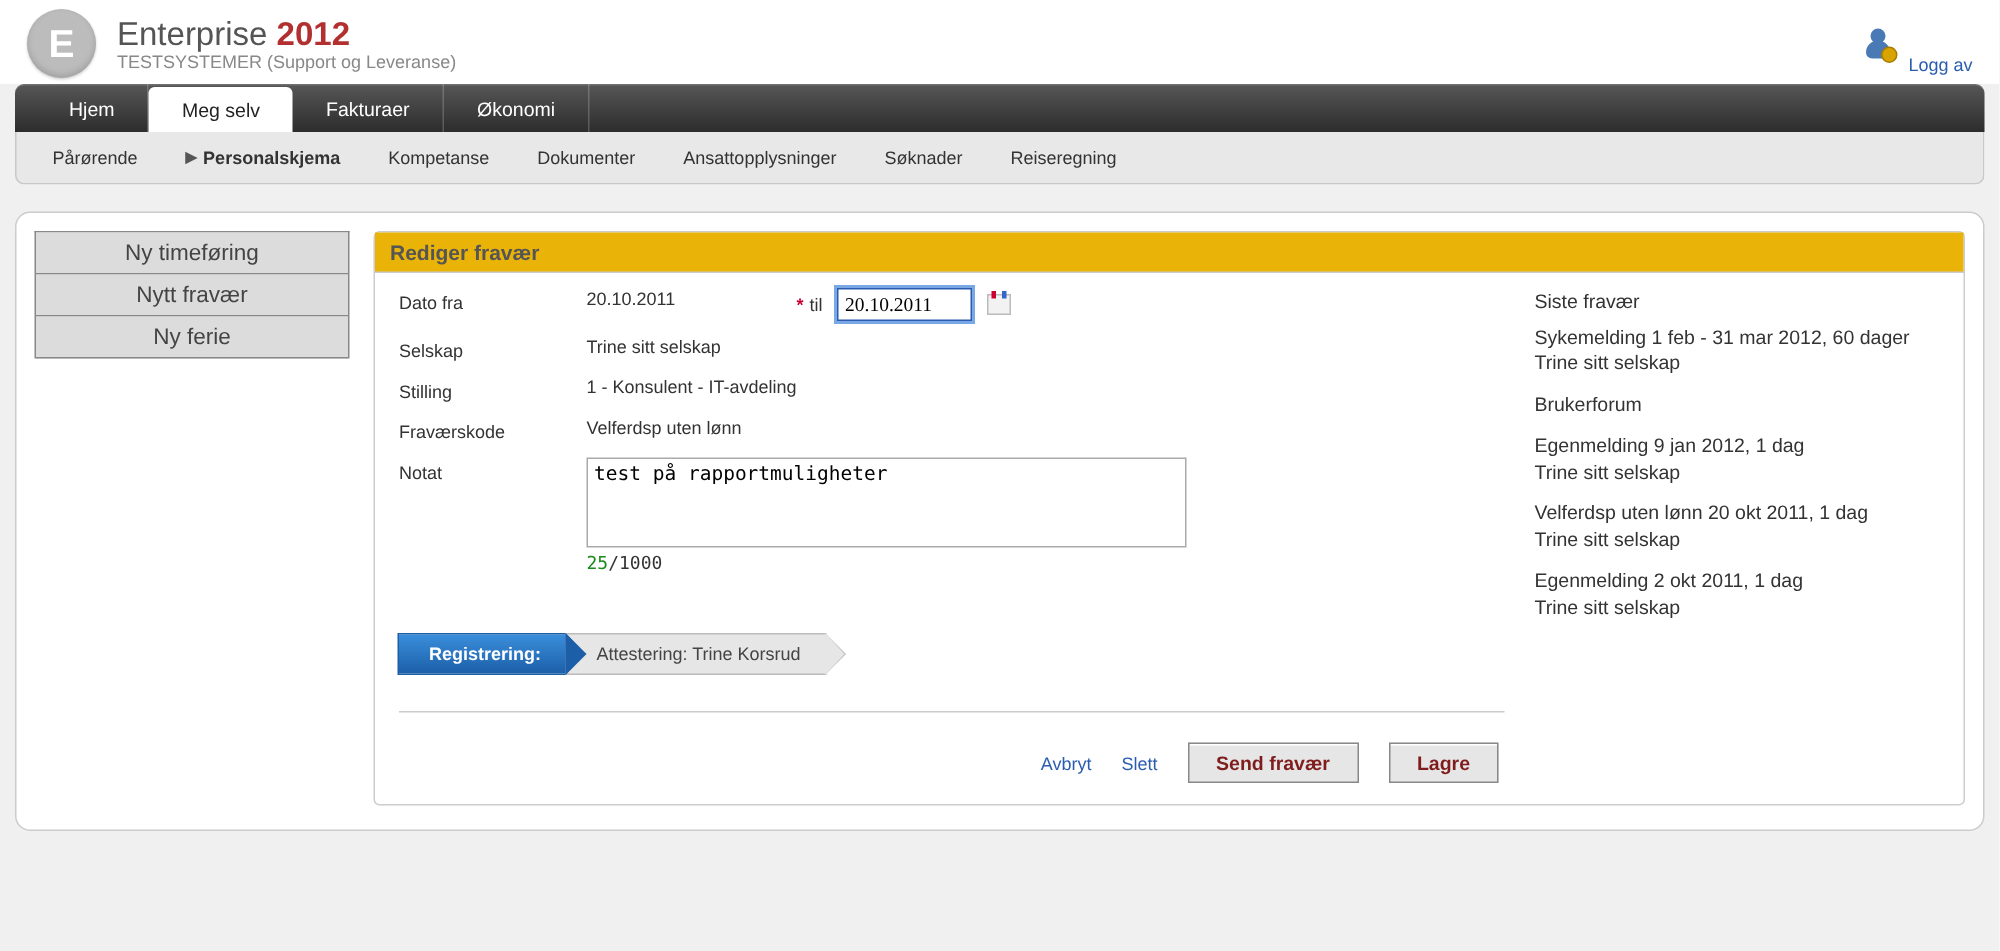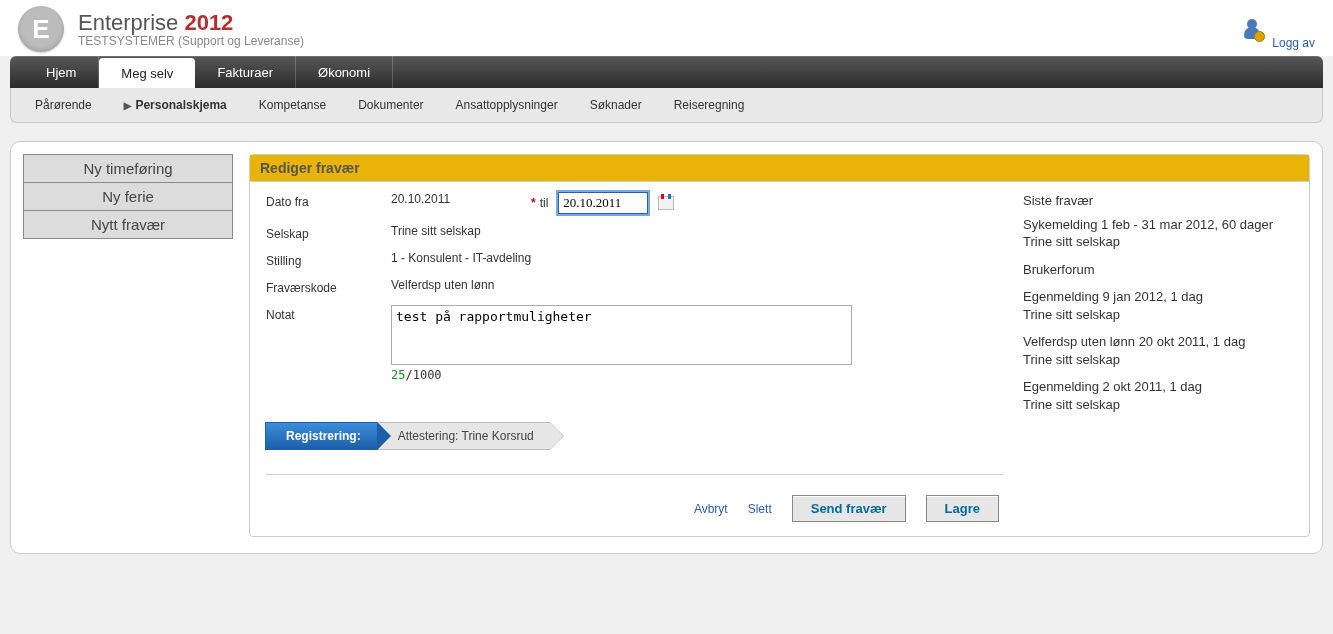--- a/index.html
+++ b/index.html
@@ -111,21 +111,21 @@
   .req { color:#c03; font-weight:bold; margin-right:4px;}
   .tilwrap { display:flex; align-items:center; gap:10px; }
   .dateinput {
     border:1px solid #2a5db0; padding:2px 4px; width:90px;
     font-family: Verdana; font-size:13px; outline:2px solid #7aa8e6; outline-offset:0;
   }
   .calicon { width:16px; height:14px; background:#f2f2f2; border:1px solid #bbb; position:relative; }
   .calicon::before { content:''; position:absolute; top:-3px; left:2px; width:3px; height:5px; background:#c03; }
   .calicon::after  { content:''; position:absolute; top:-3px; right:2px; width:3px; height:5px; background:#36c; }
   textarea.note {
-    width:461px; height:60px; border:1px solid #aaa; font-family:monospace; font-size:13px;
+    width:400px; height:60px; border:1px solid #aaa; font-family:monospace; font-size:13px;
     resize:none; padding:3px 4px; overflow-y:scroll;
   }
   .counter { font-family:monospace; font-size:12px; }
   .counter .cur { color:#1a8a1a; }
   
   .history { width:270px; font-size:13px; color:#333; line-height:1.35; }
   .history .htitle { margin-bottom:6px; }
   .hentry { margin-bottom:10px; }
   
   .wf { margin: 30px 0 14px; display:flex; }
@@ -147,21 +147,21 @@
   .wfstep.active { background: linear-gradient(#3a8edb,#1c5fa8); color:#fff; border-color:#1c5fa8; }
   .wfstep.active::after { border-left-color:#1c5fa8; }
   .wfstep.active::before { border-left-color:#1c5fa8; }
   .wfstep.active b { font-weight:bold; }
   
   .hr { border-top:1px solid #ccc; margin: 0 0 10px; }
   .footbtns { display:flex; justify-content:flex-end; gap:20px; align-items:center; padding-right:4px;}
   .linkbtn { color:#2a5db0; cursor:pointer; }
   .btn {
     background:#e6e6e6; border:1px solid #888; padding:5px 18px; font-size:13px;
-    font-weight:bold; color:#0369a1; cursor:pointer; box-shadow: inset 0 1px 0 #fff;
+    font-weight:bold; color:#7f1d1d; cursor:pointer; box-shadow: inset 0 1px 0 #fff;
   }
 </style>
 </head>
 <body>
 
 <div class="header">
   <div class="brand">
     <div class="logo"></div>
     <div class="brand-text">
       <div class="line1">
@@ -200,22 +200,22 @@
   <div class="subitem">Dokumenter</div>
   <div class="subitem">Ansattopplysninger</div>
   <div class="subitem">Søknader</div>
   <div class="subitem">Reiseregning</div>
 </div>
 
 <div class="panel">
 
   <div class="leftbtns">
     <div class="bigbtn">Ny timeføring</div>
+    <div class="bigbtn">Nytt fravær</div>
     <div class="bigbtn">Ny ferie</div>
-    <div class="bigbtn">Nytt fravær</div>
   </div>
 
   <div class="formarea">
     <div class="formtitle">Rediger fravær</div>
     <div class="formbody">
       <div class="formcols">
         <div class="row">
           <div class="lab">Dato fra</div>
           <div class="val" style="width:140px;">20.10.2011</div>
           <div class="tilwrap">

